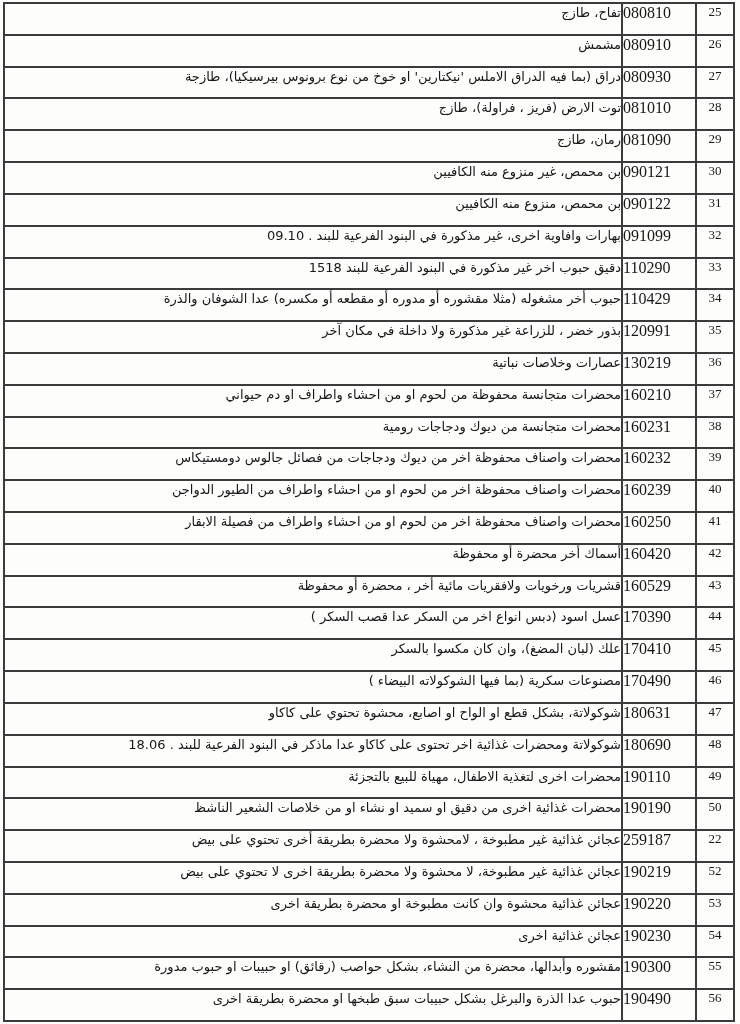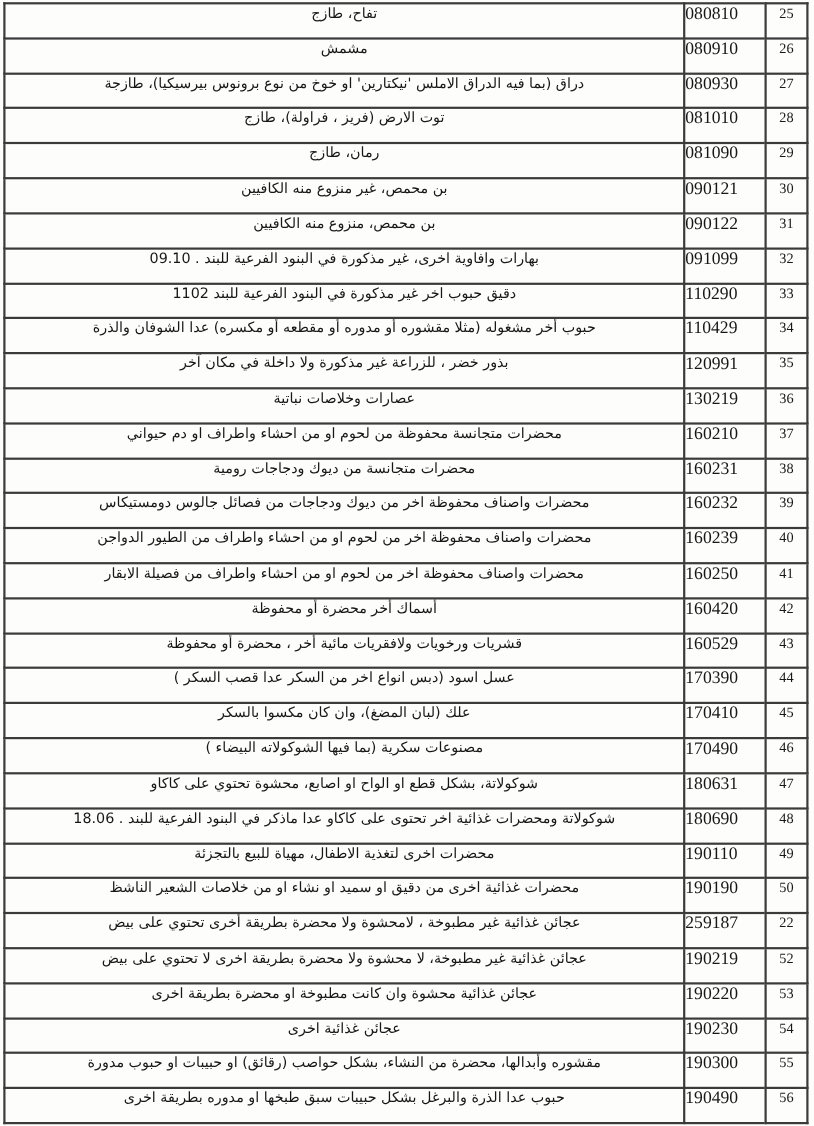--- a/index.html
+++ b/index.html
@@ -43,21 +43,21 @@
     padding-top: 4px;
   }
   td.cell-code {
     width: 72px;
     direction: ltr;
     font-family: "Liberation Serif", "DejaVu Serif", serif;
     font-size: 16px;
     padding-top: 4px;
   }
   td.cell-desc {
-    text-align: center;
+    text-align: right;
     direction: rtl;
     font-family: "DejaVu Sans", sans-serif;
     font-size: 13px;
     line-height: 1.35;
     padding: 4px 3px 0 4px;
     margin-left: 26px;
   }
 </style>
 </head>
 <body>
@@ -101,21 +101,21 @@
           <td class="cell-desc">بن محمص، منزوع منه الكافيين</td>
         </tr>
         <tr>
           <td class="cell-serial">32</td>
           <td class="cell-code">091099</td>
           <td class="cell-desc">بهارات وافاوية اخرى، غير مذكورة في البنود الفرعية للبند . 09.10</td>
         </tr>
         <tr>
           <td class="cell-serial">33</td>
           <td class="cell-code">110290</td>
-          <td class="cell-desc">دقيق حبوب اخر غير مذكورة في البنود الفرعية للبند 1102</td>
+          <td class="cell-desc">دقيق حبوب اخر غير مذكورة في البنود الفرعية للبند 1518</td>
         </tr>
         <tr>
           <td class="cell-serial">34</td>
           <td class="cell-code">110429</td>
           <td class="cell-desc">حبوب أخر مشغوله (مثلا مقشوره أو مدوره أو مقطعه أو مكسره) عدا الشوفان والذرة</td>
         </tr>
         <tr>
           <td class="cell-serial">35</td>
           <td class="cell-code">120991</td>
           <td class="cell-desc">بذور خضر ، للزراعة غير مذكورة ولا داخلة في مكان آخر</td>
@@ -216,17 +216,17 @@
           <td class="cell-desc">عجائن غذائية اخرى</td>
         </tr>
         <tr>
           <td class="cell-serial">55</td>
           <td class="cell-code">190300</td>
           <td class="cell-desc">مقشوره وأبدالها، محضرة من النشاء، بشكل حواصب (رقائق) او حبيبات او حبوب مدورة</td>
         </tr>
         <tr>
           <td class="cell-serial">56</td>
           <td class="cell-code">190490</td>
-          <td class="cell-desc">حبوب عدا الذرة والبرغل بشكل حبيبات سبق طبخها او مدوره بطريقة اخرى</td>
+          <td class="cell-desc">حبوب عدا الذرة والبرغل بشكل حبيبات سبق طبخها او محضرة بطريقة اخرى</td>
         </tr>
     </tbody>
   </table>
 </div>
 
 </body></html>

